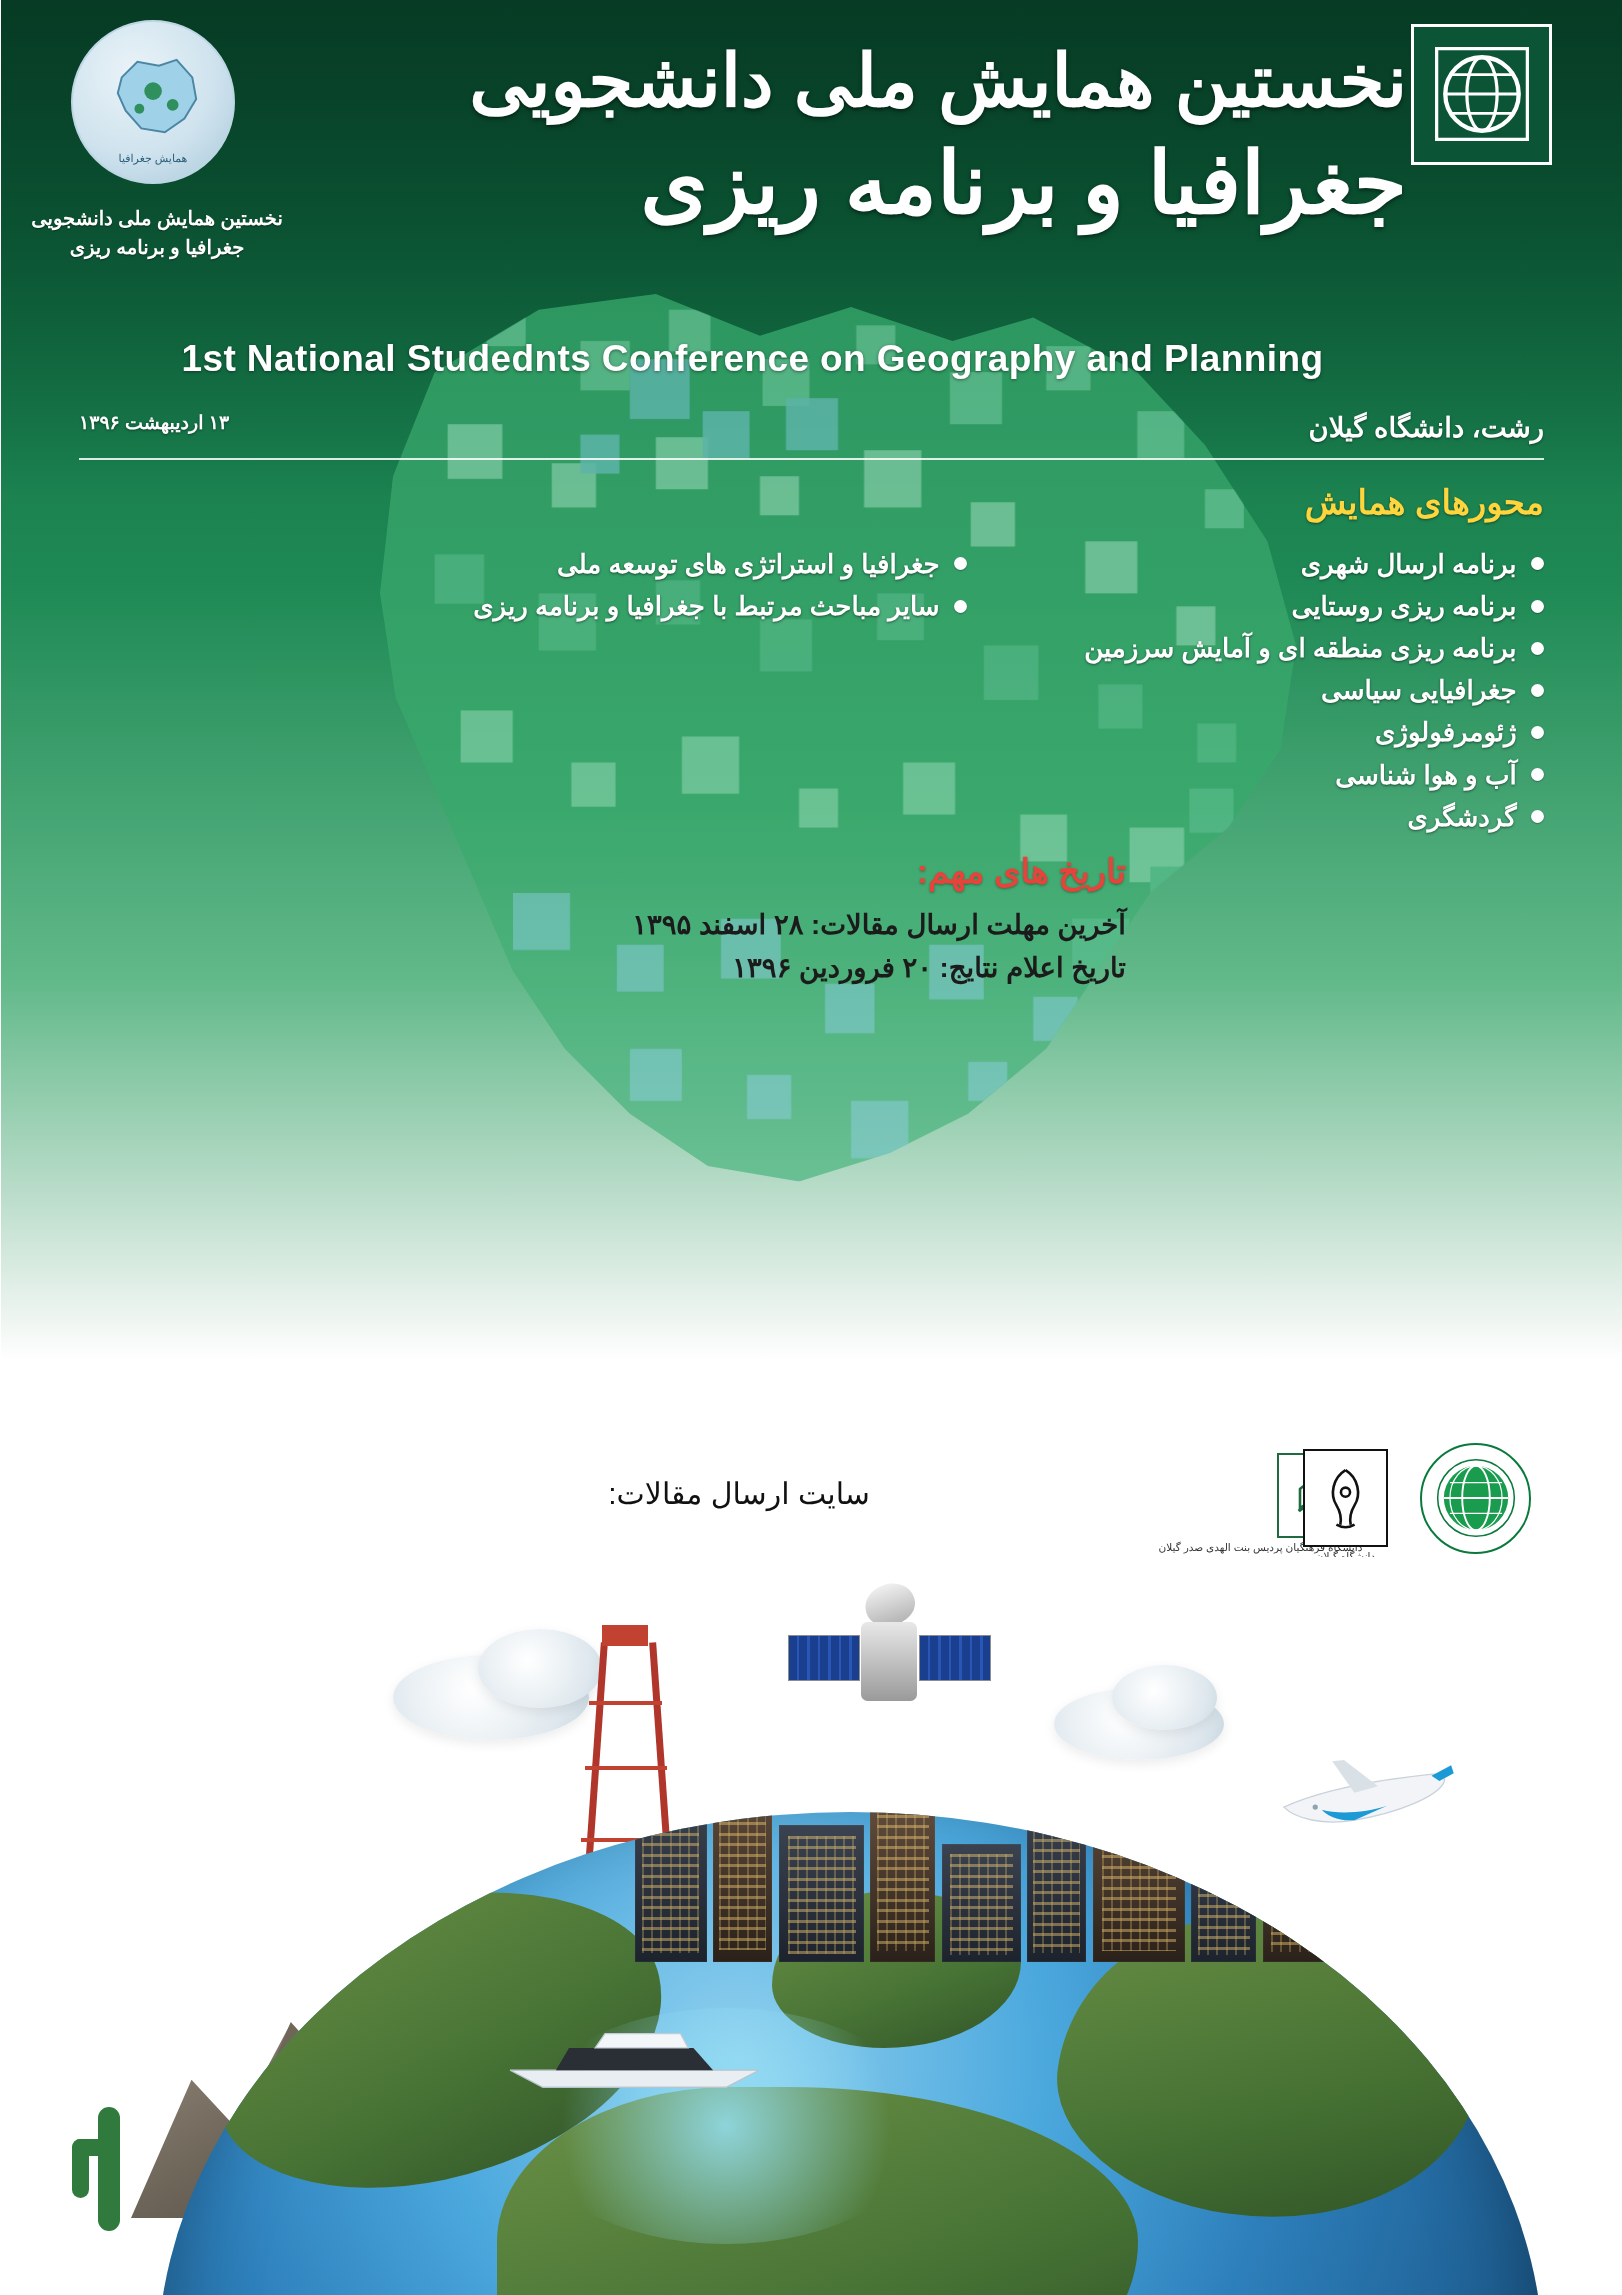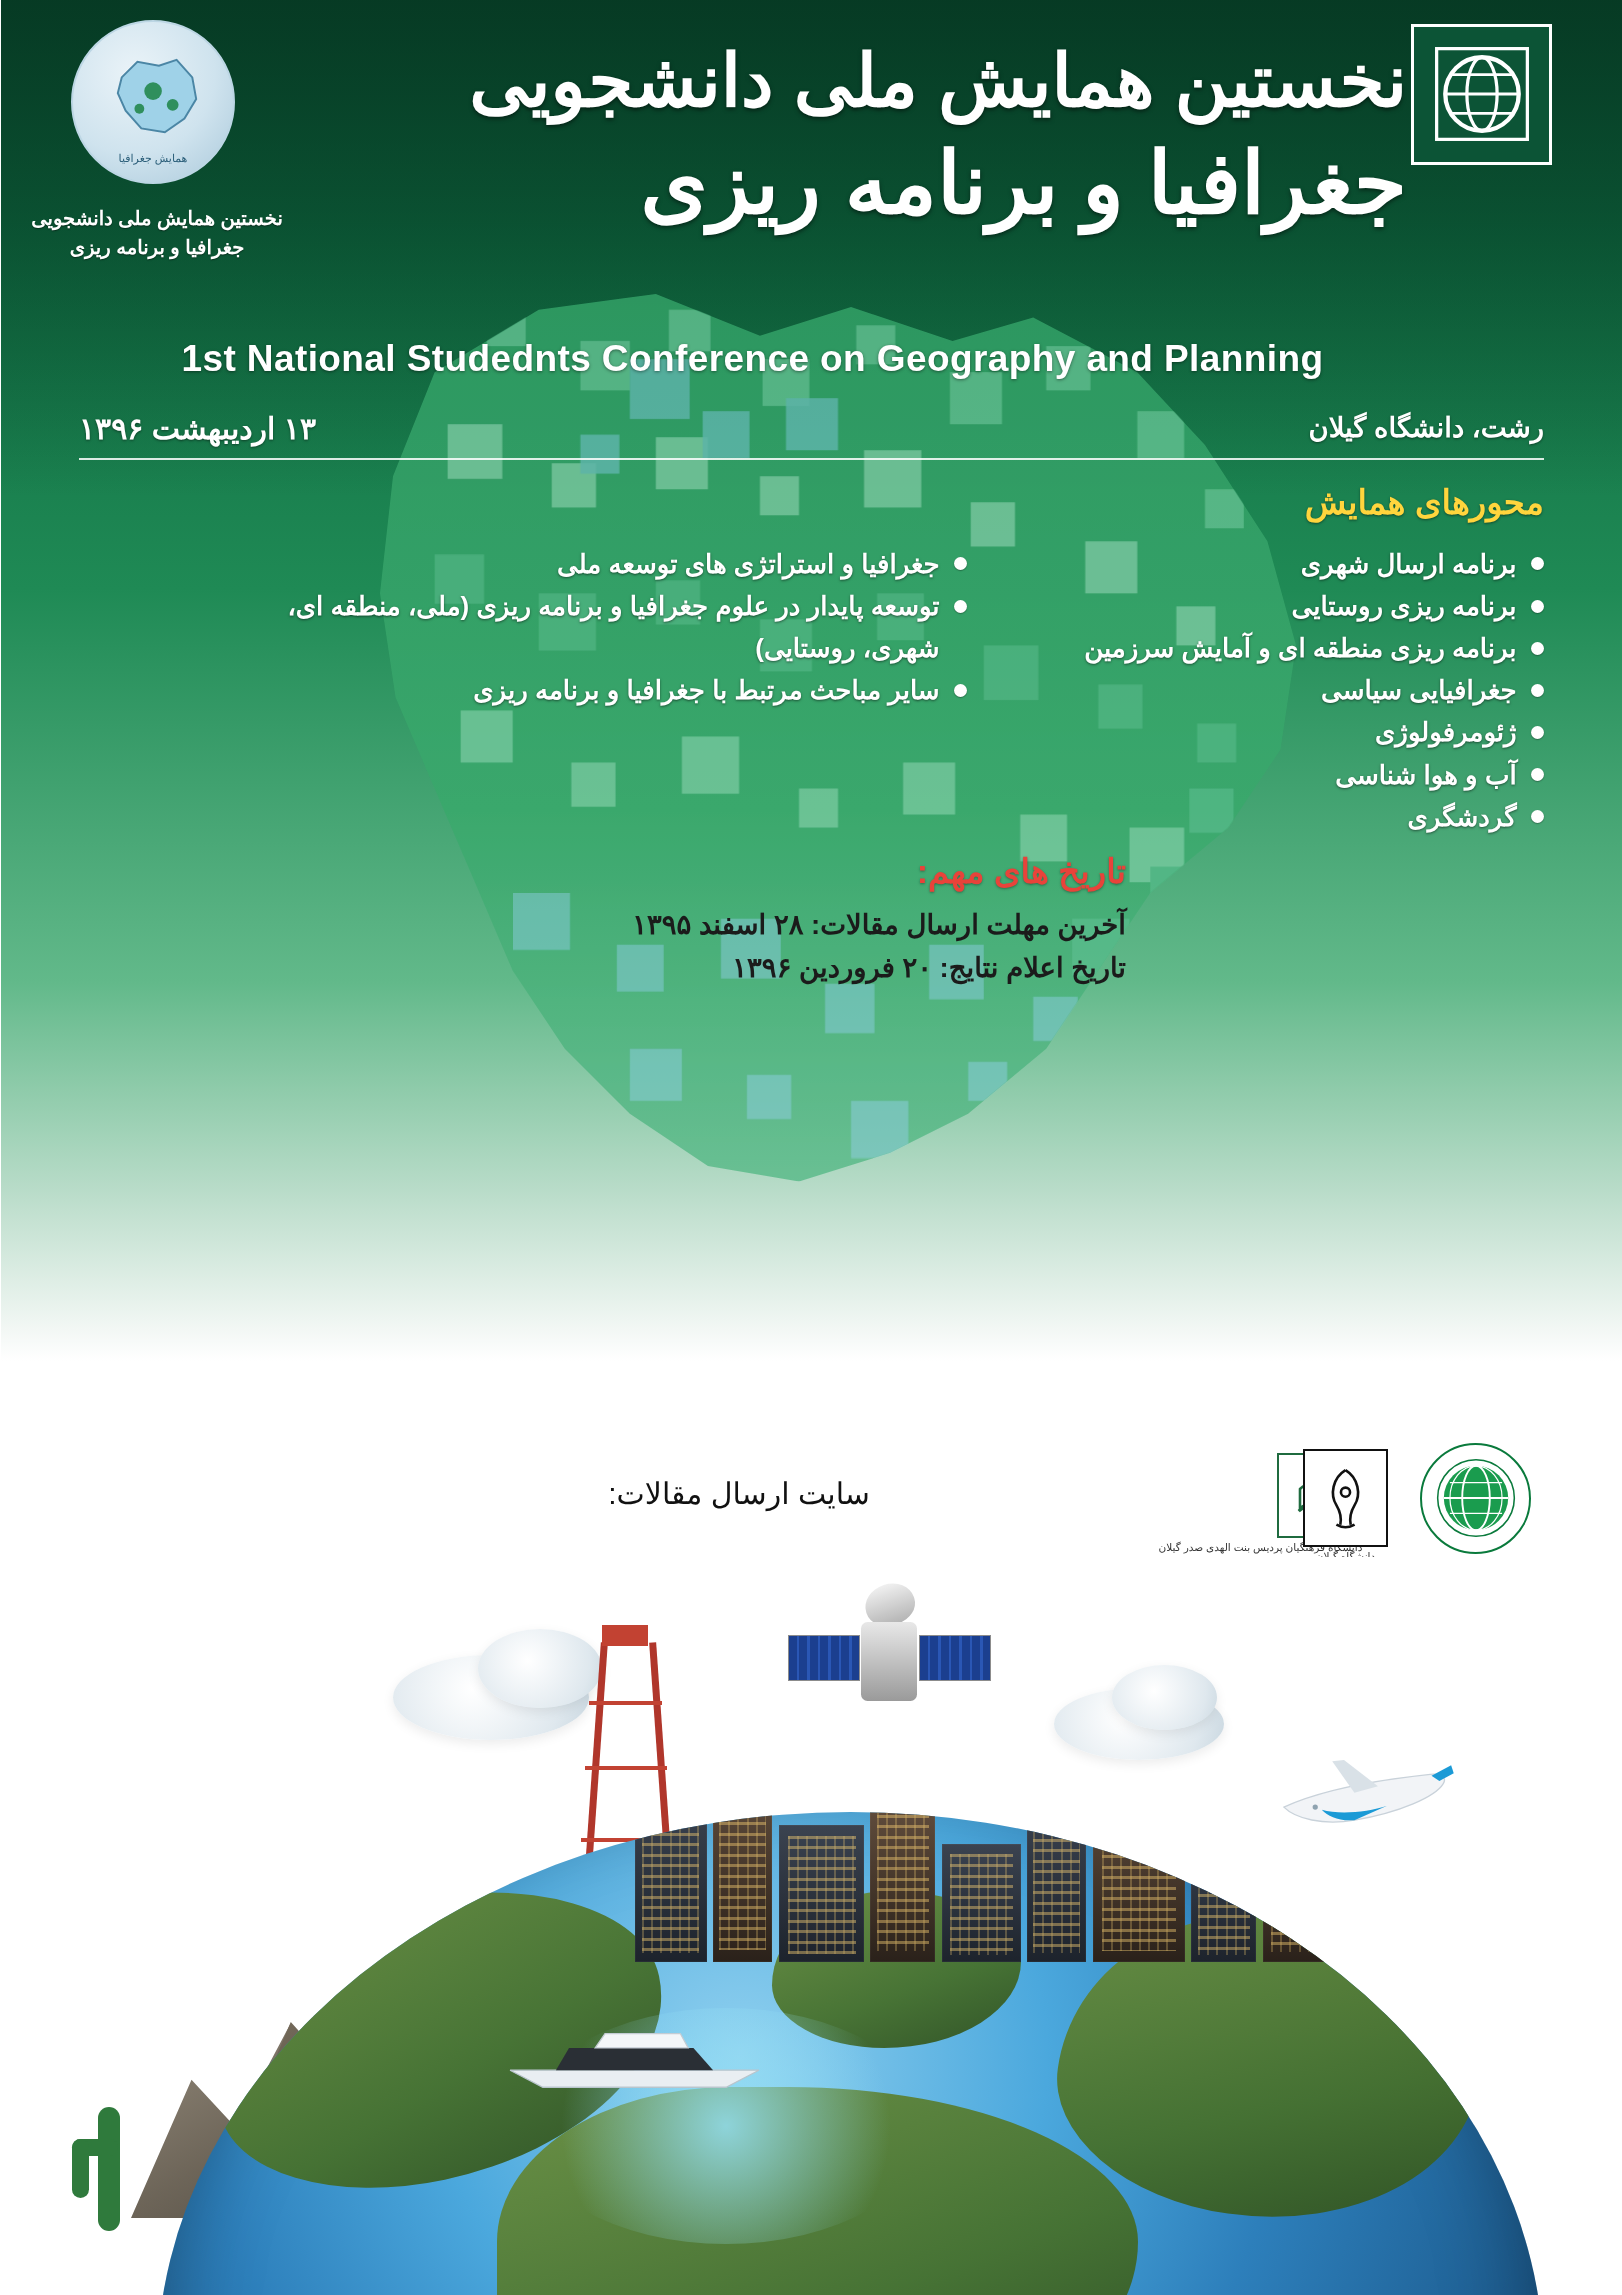--- a/index.html
+++ b/index.html
@@ -87,21 +87,21 @@
     direction:ltr;
   }
 
   .venue {
     position:absolute; right:79px; top:411px;
     color:#ffffff; font-weight:bold; font-size:27.5px;
     text-shadow:0 1.3px 2.6px rgba(0,0,0,.45);
   }
   .date-top {
     position:absolute; left:79px; top:411px;
-    color:#ffffff; font-weight:bold; font-size:30px;
+    color:#ffffff; font-weight:bold; font-size:19px;
     text-shadow:0 1.3px 2.6px rgba(0,0,0,.45);
   }
   .hr-line {
     position:absolute; left:79px; right:79px; top:458px; height:2px;
     background:rgba(255,255,255,.85);
   }
 
   
   .topics-title {
     position:absolute; right:79px; top:482px;
@@ -435,24 +435,20 @@
       </div>
     </div>
 
     <div class="topics-col topics-left">
       <div class="topic-item">
         <span class="bullet"></span>
         <span class="txt">جغرافیا و استراتژی های توسعه ملی</span>
       </div>
       <div class="topic-item">
         <span class="bullet"></span>
-        <span class="txt">توسعه پایدار در علوم جغرافیا و برنامه ریزی (ملی، منطقه ای، شهری، روستایی)</span>
-      </div>
-      <div class="topic-item">
-        <span class="bullet"></span>
         <span class="txt">سایر مباحث مرتبط با جغرافیا و برنامه ریزی</span>
       </div>
     </div>
 
     <div class="dates-title">تاریخ های مهم:</div>
     <div class="dates-body">
       <div>آخرین مهلت ارسال مقالات: ۲۸ اسفند ۱۳۹۵</div>
       <div>تاریخ اعلام نتایج: ۲۰ فروردین ۱۳۹۶</div>
     </div>
   </div>

